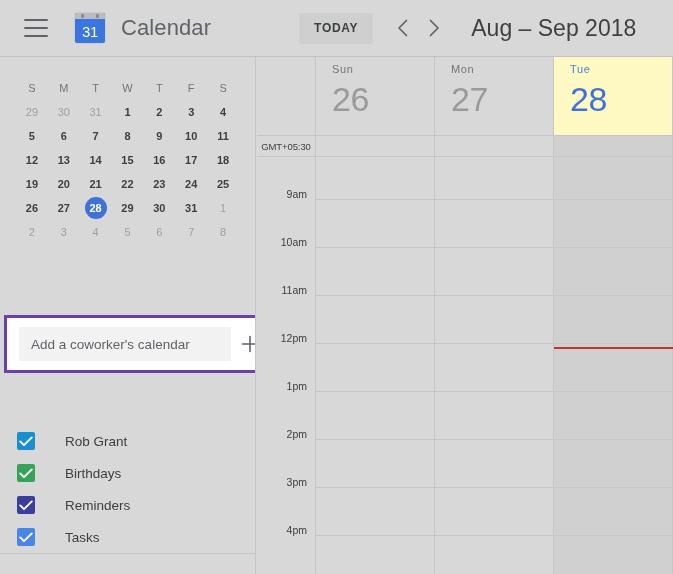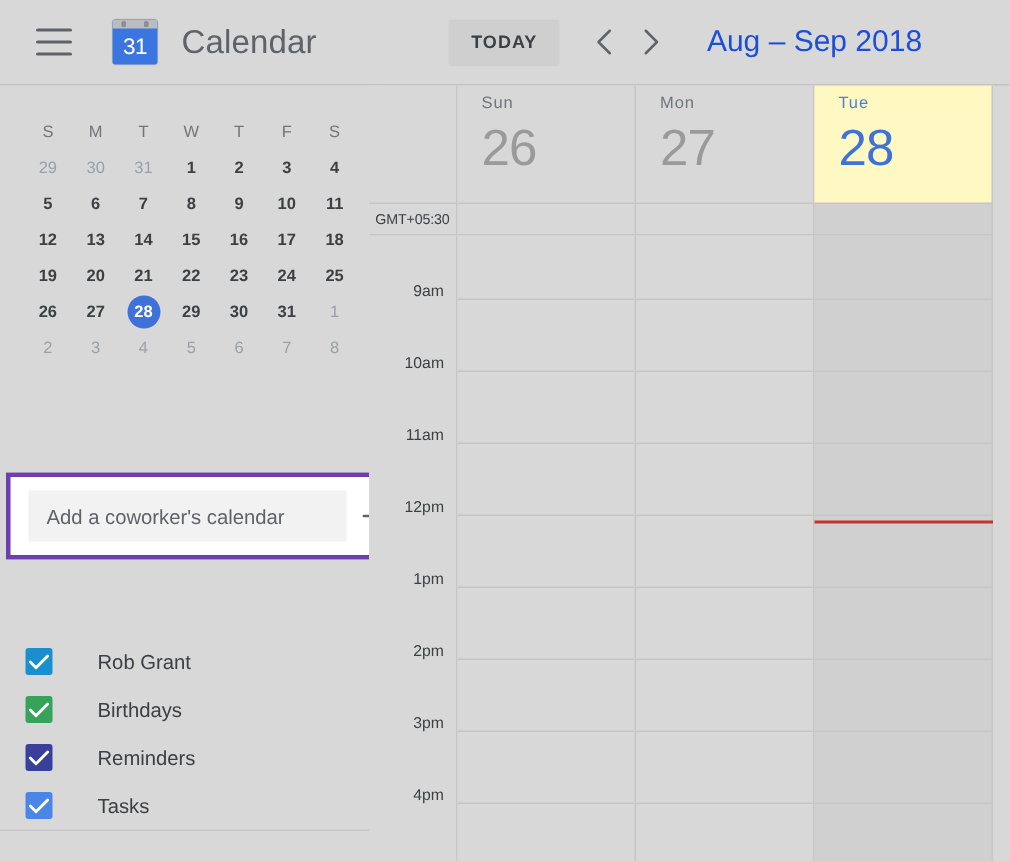--- a/index.html
+++ b/index.html
@@ -118,22 +118,22 @@
     justify-content: center;
     cursor: pointer;
     color: #5f6368;
   }
   .navbtn svg { display: block; }
   #prev-btn { margin-left: 14px; }
   #next-btn { margin-left: 2px; }
 
   #date-range {
     margin-left: 22px;
-    font-size: 20px;
-    color: #1d4ed8;
+    font-size: 23px;
+    color: #404040;
     font-weight: 400;
     white-space: nowrap;
   }
 
   
   #sidebar {
     position: absolute;
     top: 57px; left: 0;
     width: 256px;
     height: 517px;
@@ -285,21 +285,21 @@
     top: 496px;
     left: 0;
     width: 256px;
     height: 1px;
     background: #c6c6c6;
   }
 
   
   #main {
     position: absolute;
-    top: 57px; left: 246px;
+    top: 57px; left: 257px;
     width: 416px;
     height: 517px;
     background: #d8d8d8;
     overflow: hidden;
   }
 
   
   #day-header {
     position: absolute;
     top: 0; left: 0;

